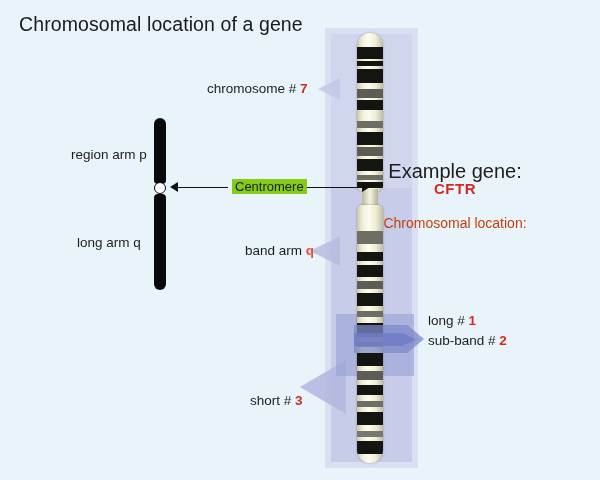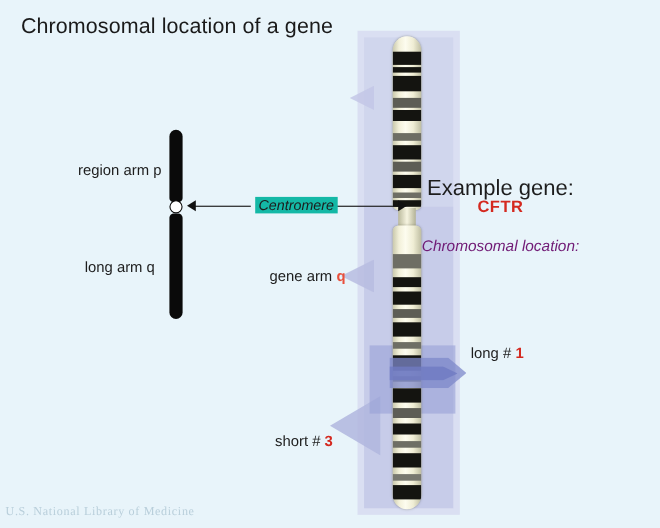--- a/index.html
+++ b/index.html
@@ -56,27 +56,27 @@
   .red{color:#d4291f;font-weight:bold;}
   .red-sm{color:#e8503c;font-weight:bold;}
 
   .lbl-shortarm{left:71px;top:147px;}
   .lbl-longarm{left:77px;top:235px;}
   .lbl-chr7{left:207px;top:81px;}
   .lbl-longarm-q{left:245px;top:243px;}
   .lbl-region{left:250px;top:393px;}
   .lbl-band{left:428px;top:313px;}
   .lbl-subband{left:428px;top:333px;}
-  .lbl-centromere{left:232px;top:179px;font-size:13px;background:#14b8a6;padding:0 3px;font-style:italic;}
+  .lbl-centromere{left:232px;top:179px;font-size:13px;background:#84cc16;padding:0 3px;}
 
   
   .info{position:absolute;text-align:center;white-space:nowrap;}
   .info-gene-cap{left:455px;top:160px;transform:translateX(-50%);font-size:20px;color:#1d1d1d;}
   .info-gene-val{left:455px;top:180px;transform:translateX(-50%);font-size:15px;color:#d4291f;font-weight:bold;letter-spacing:.5px;}
-  .info-loc-cap{left:455px;top:215px;transform:translateX(-50%);font-size:14px;color:#701a75;font-style:italic;}
+  .info-loc-cap{left:455px;top:215px;transform:translateX(-50%);font-size:14px;color:#c2410c;}
   .info-loc-val{left:455px;top:235px;transform:translateX(-50%);font-size:15.5px;color:#d4291f;font-weight:bold;letter-spacing:5.5px;}
 
   
   .cline{position:absolute;height:1.4px;background:#111;}
   .cline-l{left:176px;top:187px;width:52px;}
   .cline-r{left:300px;top:187px;width:68px;}
   .arrowhead{position:absolute;width:0;height:0;}
   .ah-left{
     left:170px;top:182px;
     border-top:5px solid transparent;border-bottom:5px solid transparent;
@@ -206,33 +206,38 @@
   <div class="lbl lbl-shortarm">
     <span>region arm p</span>
   </div>
   <div class="lbl lbl-longarm">
     <span>long arm q</span>
   </div>
   <div class="lbl lbl-centromere">
     <span>Centromere</span>
   </div>
 
+  <div class="lbl lbl-chr7">
+    <span>chromosome # </span><span class="red">7</span>
+  </div>
 
   <div class="lbl lbl-longarm-q">
-    <span>gene arm </span><span class="red-sm">q</span>
+    <span>band arm </span><span class="red-sm">q</span>
   </div>
 
   <div class="lbl lbl-region">
     <span>short # </span><span class="red">3</span>
   </div>
 
   <div class="lbl lbl-band">
     <span>long # </span><span class="red">1</span>
   </div>
 
+  <div class="lbl lbl-subband">
+    <span>sub-band # </span><span class="red">2</span>
+  </div>
 
   <div class="info info-gene-cap">Example gene:</div>
   <div class="info info-gene-val">CFTR</div>
   <div class="info info-loc-cap">Chromosomal location:</div>
 
-  <div class="footer">U.S. National Library of Medicine</div>
 
 </div>
 
 </body></html>

